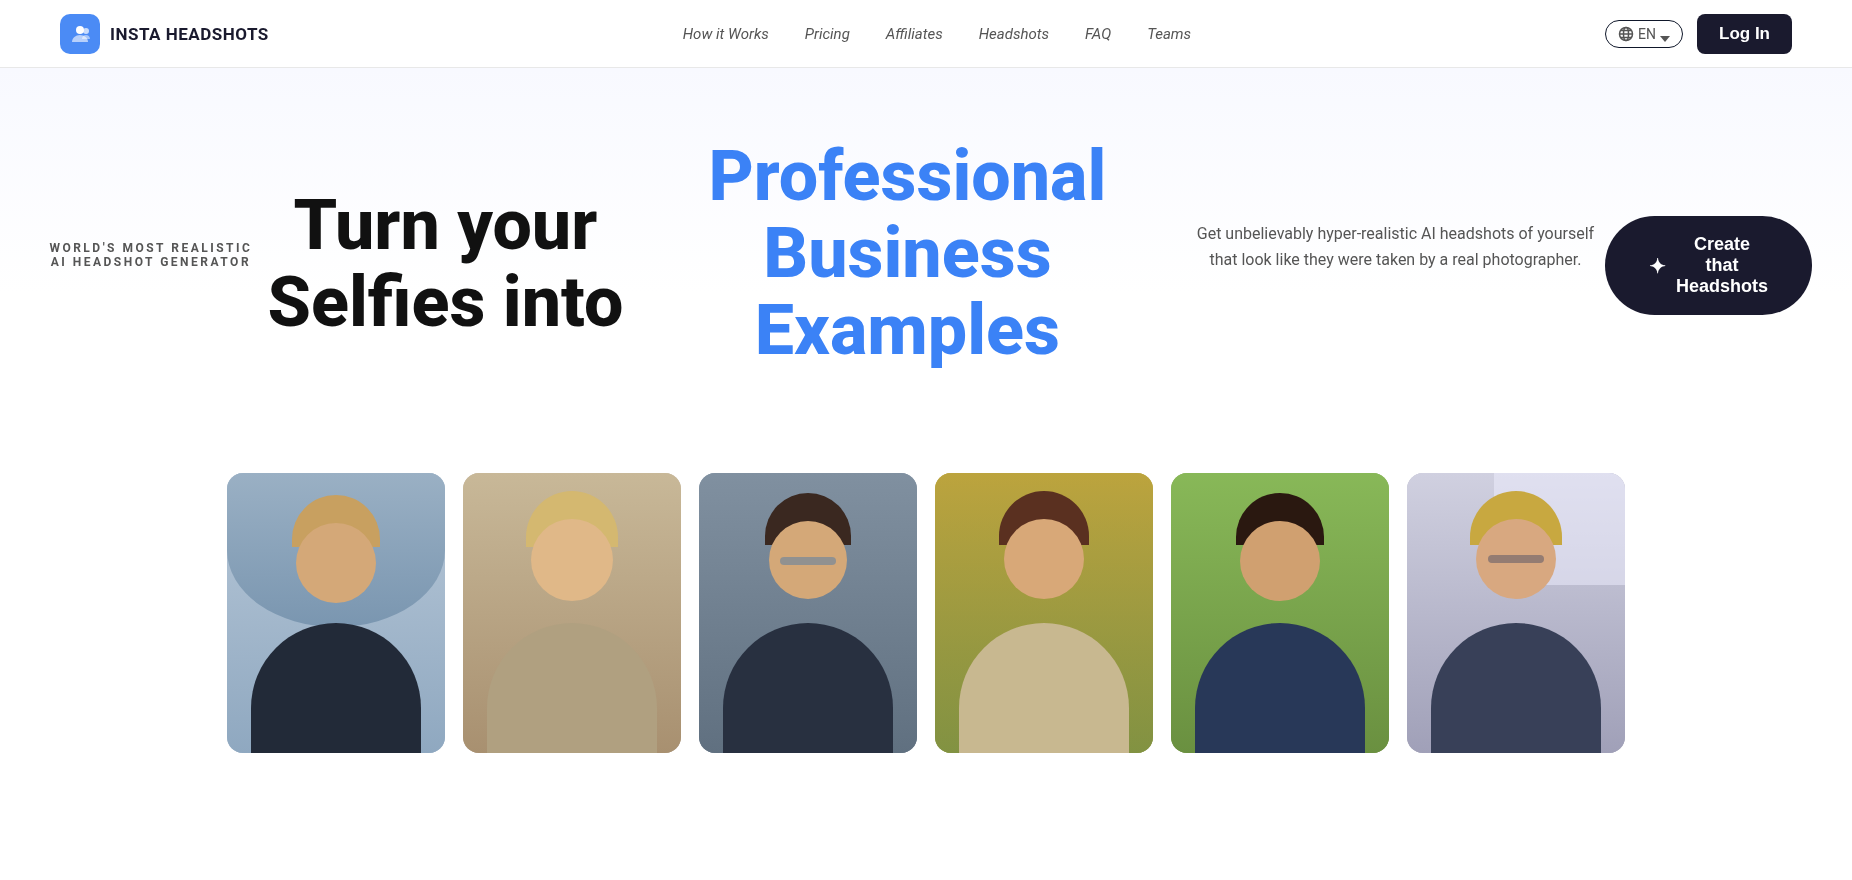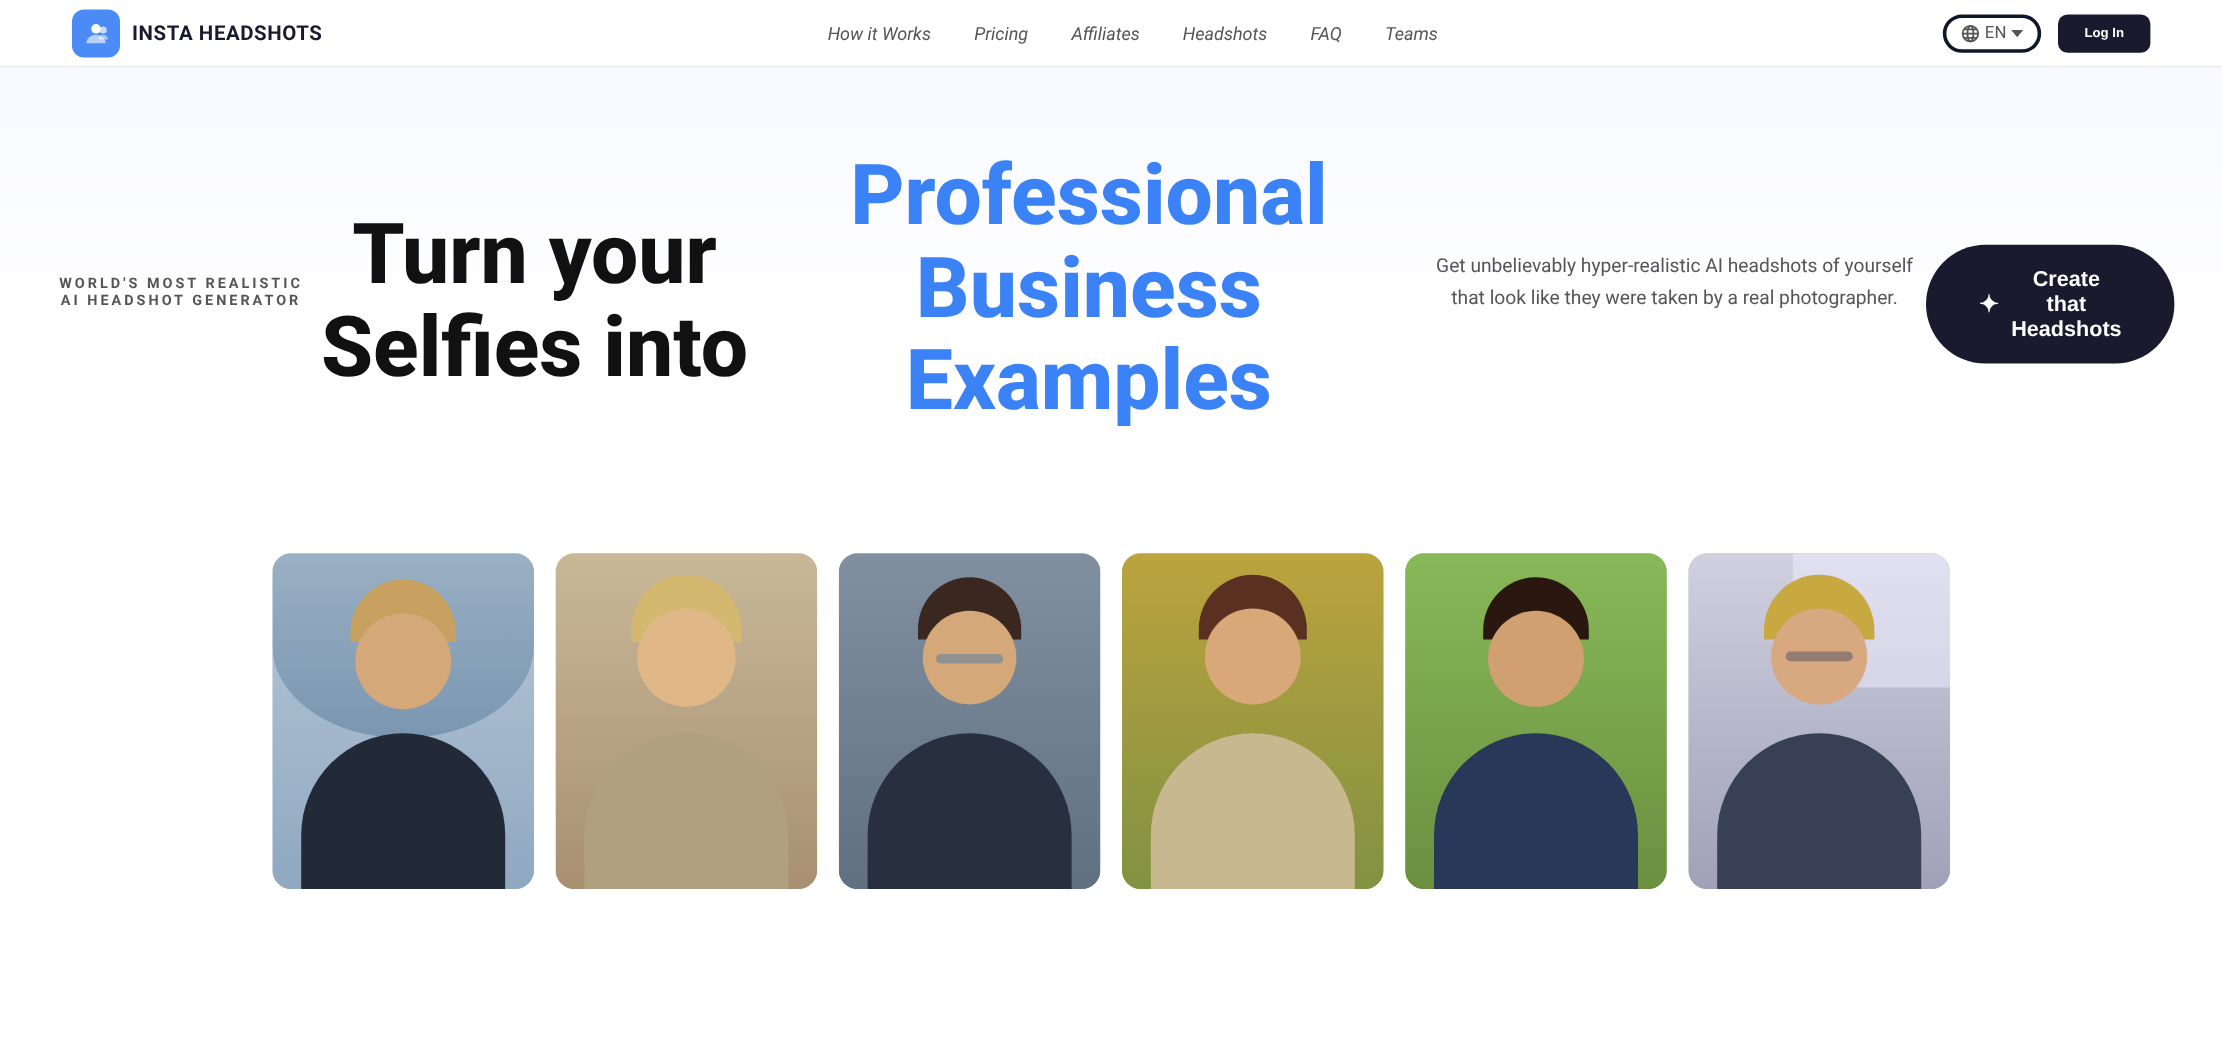--- a/index.html
+++ b/index.html
@@ -1,41 +1,41 @@
 <!DOCTYPE html>
 <html><head>
   <meta charset="utf-8">
   <style>
     * { margin: 0; padding: 0; box-sizing: border-box; }
     body { font-family: -apple-system, BlinkMacSystemFont, 'Segoe UI', Roboto, sans-serif; background: #fff; overflow-x: hidden; }
 
     
     nav {
       display: flex; align-items: center; justify-content: space-between;
-      padding: 12px 60px; height: 56px; border-bottom: 1px solid #e8e8e8;
+      padding: 12px 60px; height: 68px; border-bottom: 1px solid #e8e8e8;
       position: sticky; top: 0; background: #fff; z-index: 100;
     }
     .nav-logo { display: flex; align-items: center; gap: 10px; text-decoration: none; }
     .nav-logo-icon {
       width: 40px; height: 40px; background: #4B8BF5; border-radius: 10px;
       display: flex; align-items: center; justify-content: center;
     }
     .nav-logo-icon svg { width: 24px; height: 24px; }
     .nav-logo-text { font-size: 17px; font-weight: 700; color: #1a1a2e; letter-spacing: 0.5px; text-transform: uppercase; }
     .nav-links { display: flex; align-items: center; gap: 36px; font-style: italic; }
     .nav-links a { text-decoration: none; color: #555; font-size: 15px; font-weight: 400; }
     .nav-right { display: flex; align-items: center; gap: 14px; }
     .nav-lang {
-      display: flex; align-items: center; gap: 4px; cursor: pointer;
-      border: 3px solid #0f172a; border-radius: 20px; padding: 5px 12px; font-size: 14px; color: #555;
+      display: flex; align-items: flex-end; gap: 4px; cursor: pointer;
+      border: 1px solid #0f172a; border-radius: 20px; padding: 5px 12px; font-size: 14px; color: #555;
     }
     .nav-lang svg { width: 16px; height: 16px; }
     .btn-login {
       background: #1a1a2e; color: #fff; border: none; border-radius: 8px;
-      padding: 10px 22px; font-size: 11px; font-weight: 600; cursor: pointer;
+      padding: 10px 22px; font-size: 17px; font-weight: 600; cursor: pointer;
     }
 
     
     .hero {
       display: flex; align-items: center;
       text-align: center; padding: 70px 40px 50px;
       background: linear-gradient(180deg, #f8f9ff 0%, #fff 60%);
     }
     .hero-badge {
       font-size: 12px; font-weight: 700; letter-spacing: 2.5px;

